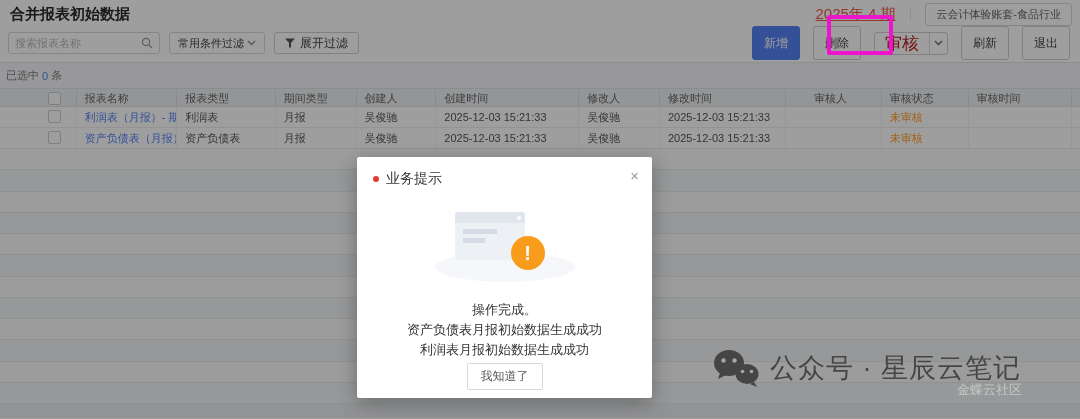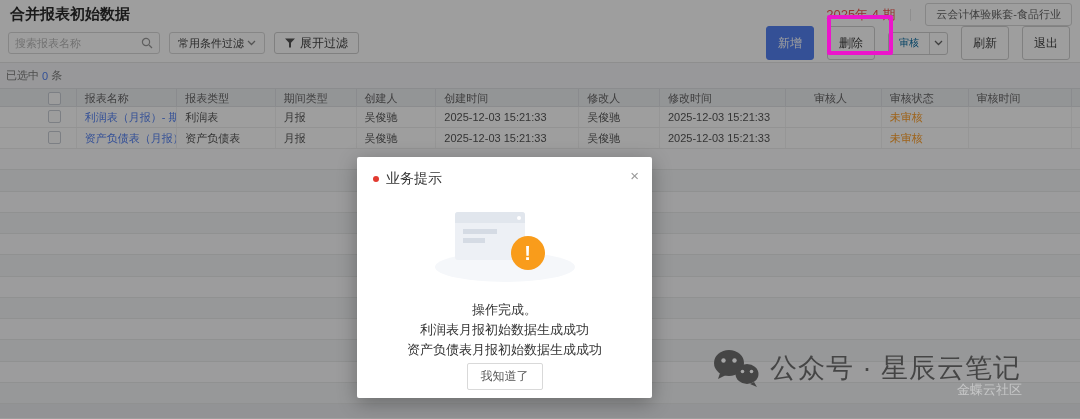--- a/index.html
+++ b/index.html
@@ -6,35 +6,35 @@
   html,body { width:1080px; height:419px; overflow:hidden; }
   body { font-family:"Liberation Sans","DejaVu Sans",sans-serif; font-size:11px; color:#444; position:relative; background:#fff; }
 
   
   .app { position:absolute; inset:0; background:#fff; }
 
   .topbar { height:62px; background:#fff; padding:0 8px; position:relative; }
   .title-row { display:flex; justify-content:space-between; align-items:flex-start; padding-top:5px; }
   .page-title { font-size:15px; font-weight:bold; color:#2b2b2b; padding-left:2px; }
   .title-right { display:flex; align-items:center; gap:9px; margin-top:-2px; }
-  .period { color:#f0564e; font-size:13px; }
+  .period { color:#f0564e; font-size:15px;text-decoration:underline; }
   .vdiv { color:#ddd; font-size:12px; }
   .account-box { border:1px solid #d8d8d8; border-radius:3px; padding:3px 10px; color:#666; font-size:11px; background:#fff; }
 
   .controls-row { display:flex; justify-content:space-between; align-items:center; }
   .left-controls { display:flex; align-items:center; gap:9px; }
   .search-box { width:152px; height:22px; border:1px solid #d9d9d9; border-radius:3px; display:flex; align-items:center; padding:0 6px; background:#fff; }
   .search-box .ph { flex:1; color:#b8b8b8; }
   .select-box { width:96px; height:22px; border:1px solid #d9d9d9; border-radius:3px; display:flex; align-items:center; justify-content:space-between; padding:0 8px; background:#fff; color:#444; }
   .btn { height:22px; border:1px solid #cfcfcf; border-radius:3px; background:#fff; display:flex; align-items:center; gap:5px; padding:0 10px; color:#3f3f3f; font-size:12px; cursor:pointer; }
   .right-controls { display:flex; align-items:center; gap:13px; margin-right:2px; }
   .right-controls .btn { height:21px; padding:16px 11px; }
   .btn-primary { background:#5582f3; border-color:#5582f3; color:#fff; }
   .split-btn { display:flex; height:23px; border:1px solid #cfcfcf; border-radius:3px; overflow:hidden; background:#fff; }
-  .split-btn .main { padding:0 10px; display:flex; align-items:center; font-size:10px; color:#0369a1; }
+  .split-btn .main { padding:0 10px; display:flex; align-items:center; font-size:17px; color:#b91c1c; }
   .split-btn .arrow { width:18px; display:flex; align-items:center; justify-content:center; border-left:1px solid #d9d9d9; }
 
   .selection-bar { height:26px; background:#f5f6f8; border-top:1px solid #e6e6e6; display:flex; align-items:center; padding-left:6px; color:#7a7a7a; }
   .sel-count { color:#5582f3; margin:0 3px; }
 
   
   .grid { width:1080px; }
   .grow { display:flex; width:1080px; }
   .ghead { height:19px; background:#eef0f3; border-top:1px solid #e0e2e6; border-bottom:1px solid #e0e2e6; color:#666; }
   .ghead .cell { line-height:18px; border-right:1px solid #dfe1e5; }
@@ -240,22 +240,22 @@
       <div class="card-top">
           <span class="card-dot"></span>
         </div>
       <div class="card-line1"></div>
       <div class="card-line2"></div>
     </div>
     <div class="warn-badge">!</div>
   </div>
   <div class="modal-text">
     <div>操作完成。</div>
+    <div>资产负债表月报初始数据生成成功</div>
     <div>利润表月报初始数据生成成功</div>
-    <div>资产负债表月报初始数据生成成功</div>
   </div>
   <div class="modal-btn-wrap">
     <button class="modal-btn">我知道了</button>
   </div>
 </div>
 
 <div class="annotation"></div>
 
 <div class="wechat-wm">
   <span class="icon">

